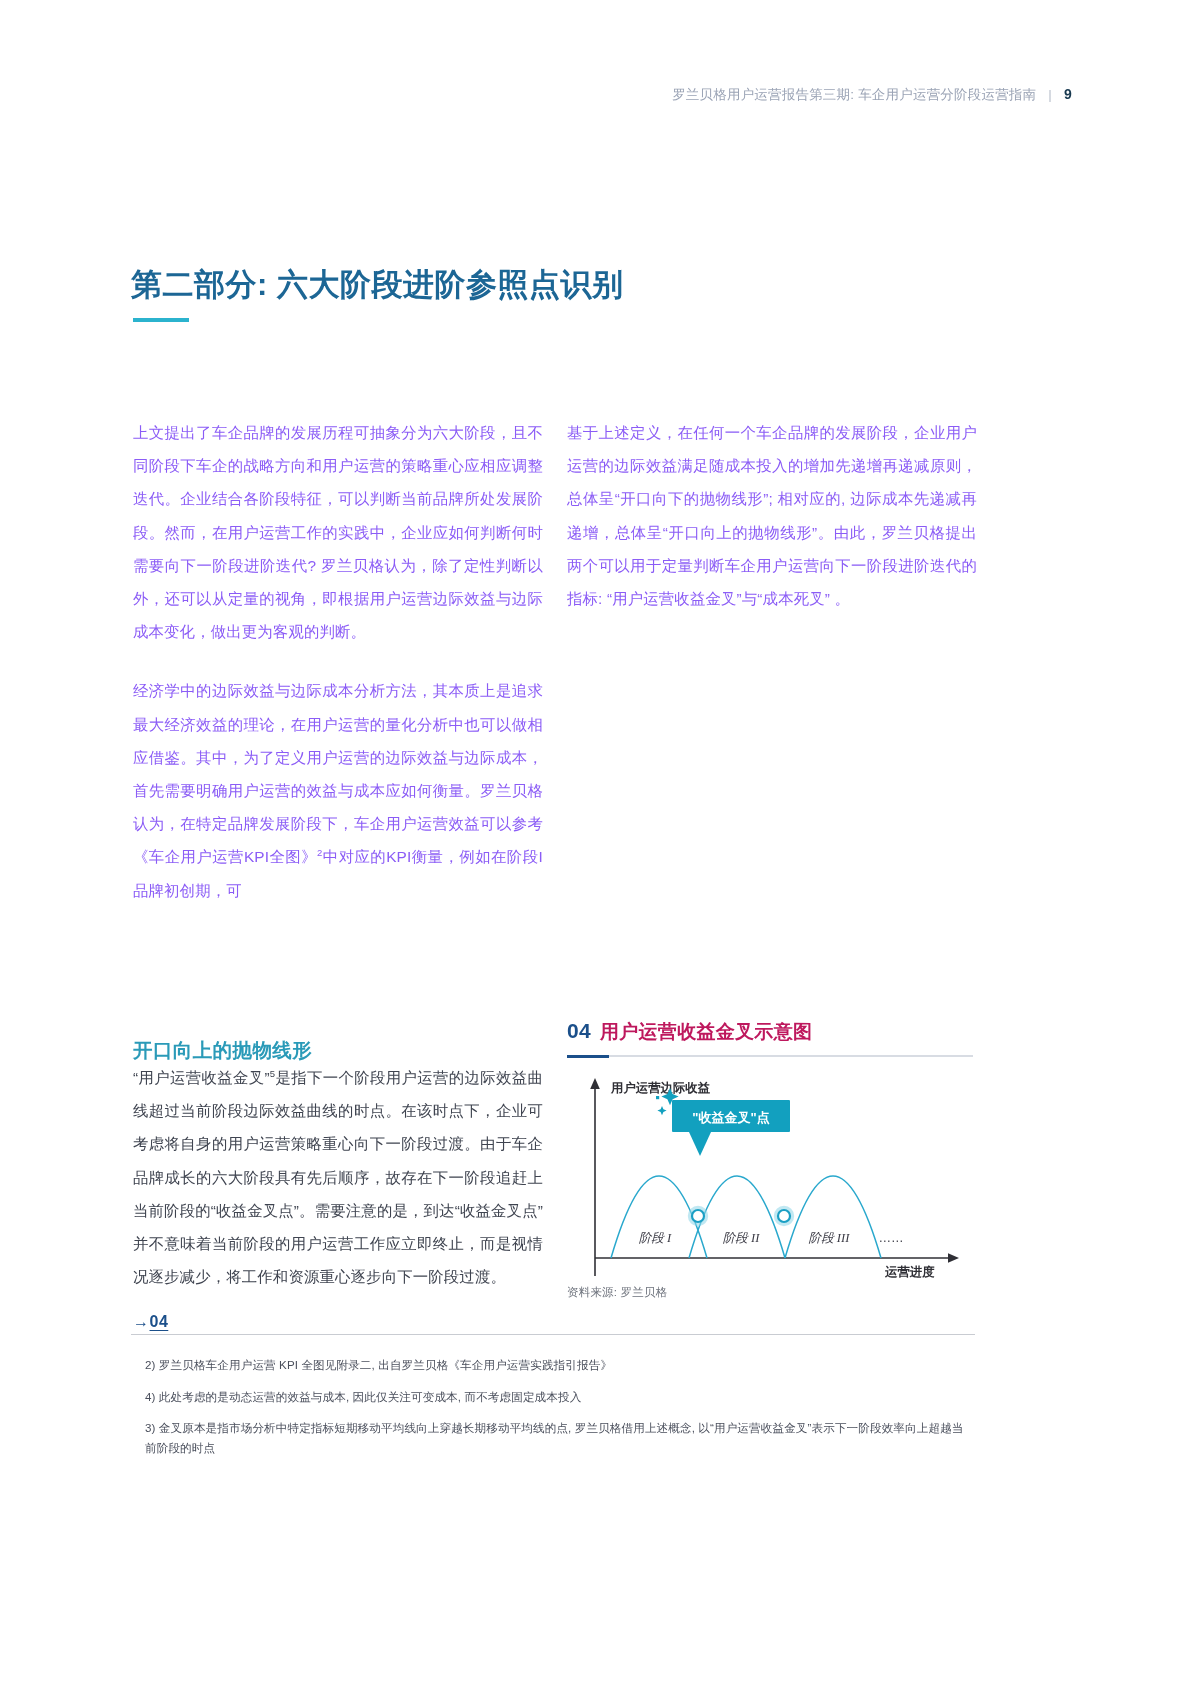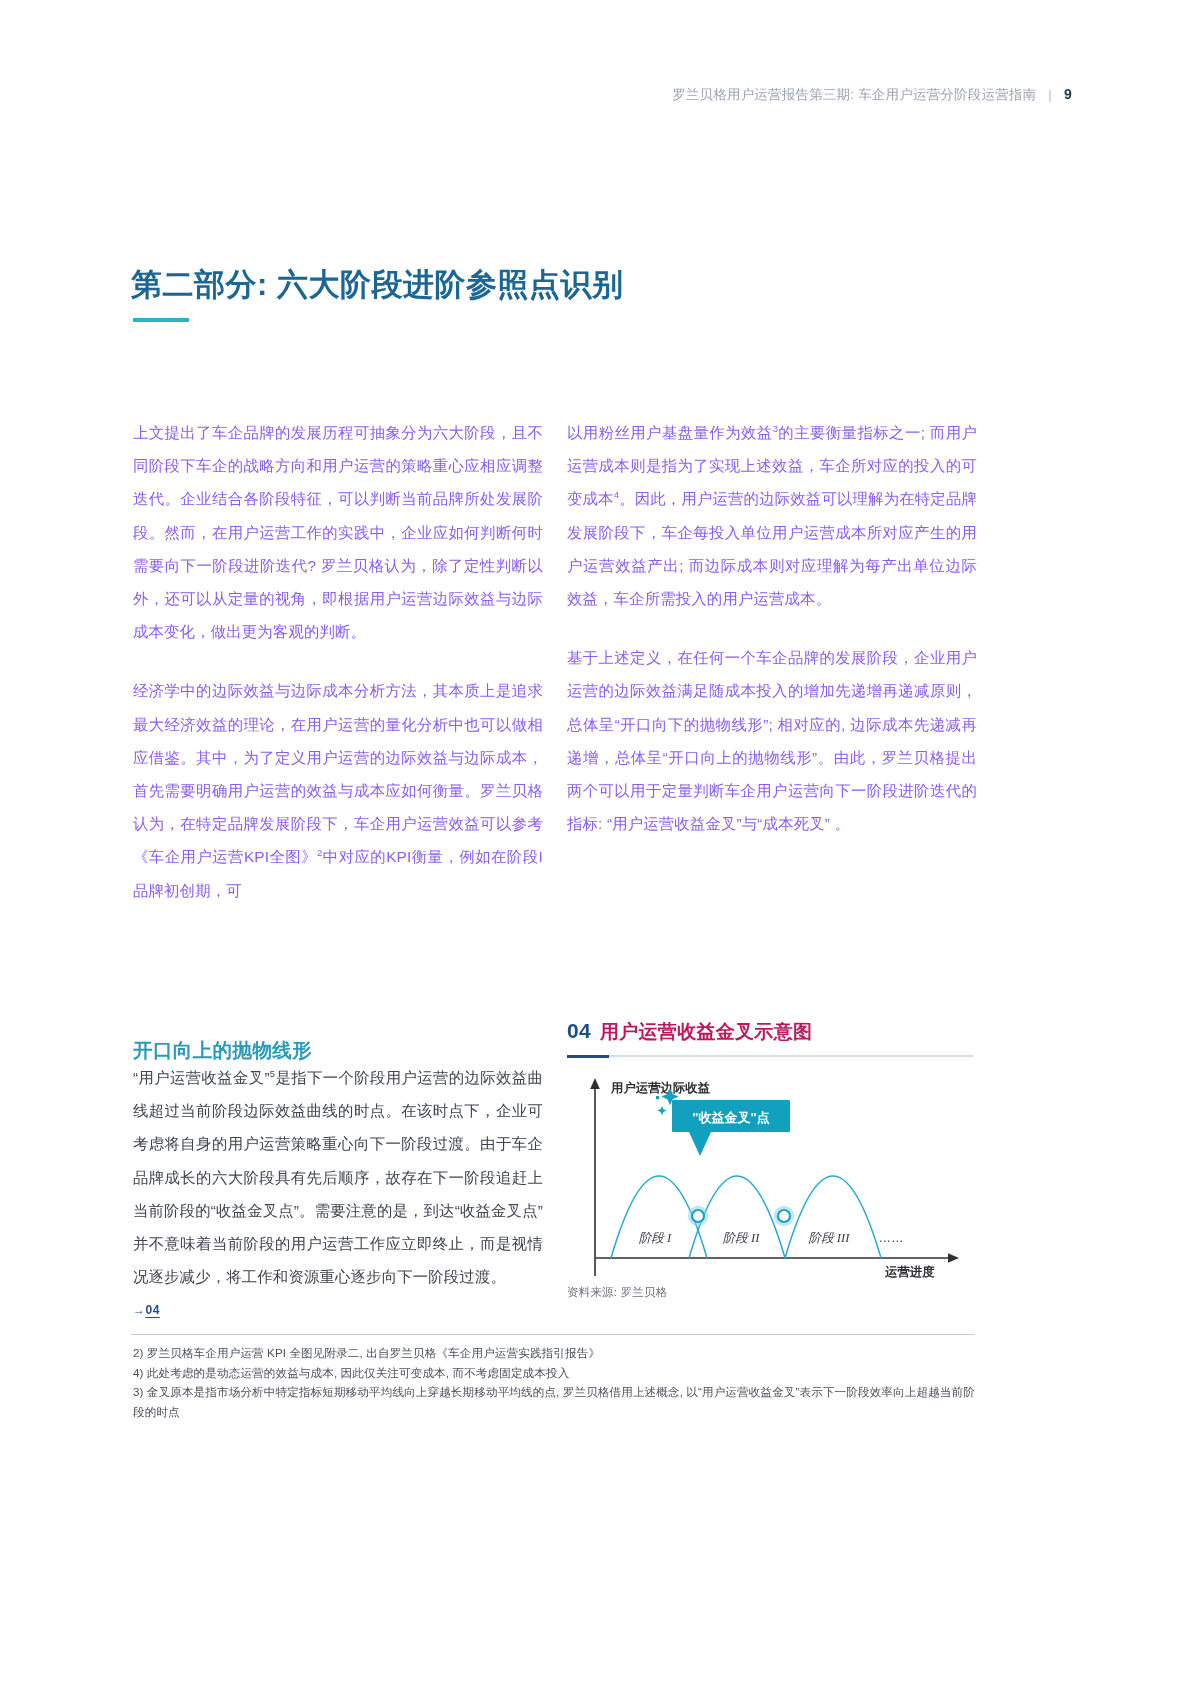--- a/index.html
+++ b/index.html
@@ -106,24 +106,24 @@
     font-size: 15.4px;
     line-height: 33.2px;
     color: #3f4450;
     text-align: justify;
     text-justify: inter-ideograph;
     letter-spacing: 0.15px;
   }
   .subcol p { margin: 0; text-indent: 0; }
 
   .figure-ref {
-    margin-top: 1px;
+    margin-top: 12px;
     color: #1b4f8a;
     font-weight: bold;
-    font-size: 12px;
+    font-size: 16px;
     letter-spacing: 0.5px;
   }
   .figure-ref .ref-num {
     text-decoration: underline;
     text-underline-offset: 3px;
   }
 
   
   .fig-head {
     position: absolute;
@@ -193,21 +193,21 @@
   .footnotes {
     position: absolute;
     left: 133px;
     top: 1343px;
     width: 850px;
     font-size: 11.6px;
     line-height: 19.5px;
     color: #4a4f5c;
     letter-spacing: 0.1px;
   }
-  .footnotes div { margin: 0; }
+  .footnotes div { margin: 12px; }
 </style>
 </head>
 <body>
 
 <div class="page">
 
   <div class="running-header">
     <span class="rh-title">罗兰贝格用户运营报告第三期: 车企用户运营分阶段运营指南</span>
     <span class="rh-sep">|</span>
     <span class="rh-page">9</span>
@@ -215,21 +215,20 @@
 
   <h1 class="section-title">第二部分: 六大阶段进阶参照点识别</h1>
   <div class="section-rule"></div>
 
   <div class="col col-left">
     <p>上文提出了车企品牌的发展历程可抽象分为六大阶段，且不同阶段下车企的战略方向和用户运营的策略重心应相应调整迭代。企业结合各阶段特征，可以判断当前品牌所处发展阶段。然而，在用户运营工作的实践中，企业应如何判断何时需要向下一阶段进阶迭代? 罗兰贝格认为，除了定性判断以外，还可以从定量的视角，即根据用户运营边际效益与边际成本变化，做出更为客观的判断。</p>
     <p>经济学中的边际效益与边际成本分析方法，其本质上是追求最大经济效益的理论，在用户运营的量化分析中也可以做相应借鉴。其中，为了定义用户运营的边际效益与边际成本，首先需要明确用户运营的效益与成本应如何衡量。罗兰贝格认为，在特定品牌发展阶段下，车企用户运营效益可以参考《车企用户运营KPI全图》<sup>2</sup>中对应的KPI衡量，例如在阶段I品牌初创期，可</p>
   </div>
 
   <div class="col col-right">
-    <p>以用粉丝用户基盘量作为效益<sup>3</sup>的主要衡量指标之一; 而用户运营成本则是指为了实现上述效益，车企所对应的投入的可变成本<sup>4</sup>。因此，用户运营的边际效益可以理解为在特定品牌发展阶段下，车企每投入单位用户运营成本所对应产生的用户运营效益产出; 而边际成本则对应理解为每产出单位边际效益，车企所需投入的用户运营成本。</p>
     <p>基于上述定义，在任何一个车企品牌的发展阶段，企业用户运营的边际效益满足随成本投入的增加先递增再递减原则，总体呈“开口向下的抛物线形”; 相对应的, 边际成本先递减再递增，总体呈“开口向上的抛物线形”。由此，罗兰贝格提出两个可以用于定量判断车企用户运营向下一阶段进阶迭代的指标: “用户运营收益金叉”与“成本死叉” 。</p>
   </div>
 
   <h2 class="subhead">开口向上的抛物线形</h2>
   <div class="subcol">
     <p>“用户运营收益金叉”<sup>5</sup>是指下一个阶段用户运营的边际效益曲线超过当前阶段边际效益曲线的时点。在该时点下，企业可考虑将自身的用户运营策略重心向下一阶段过渡。由于车企品牌成长的六大阶段具有先后顺序，故存在下一阶段追赶上当前阶段的“收益金叉点”。需要注意的是，到达“收益金叉点”并不意味着当前阶段的用户运营工作应立即终止，而是视情况逐步减少，将工作和资源重心逐步向下一阶段过渡。</p>
     <div class="figure-ref">
       <span>→</span><span class="ref-num">04</span>
     </div>
   </div>

